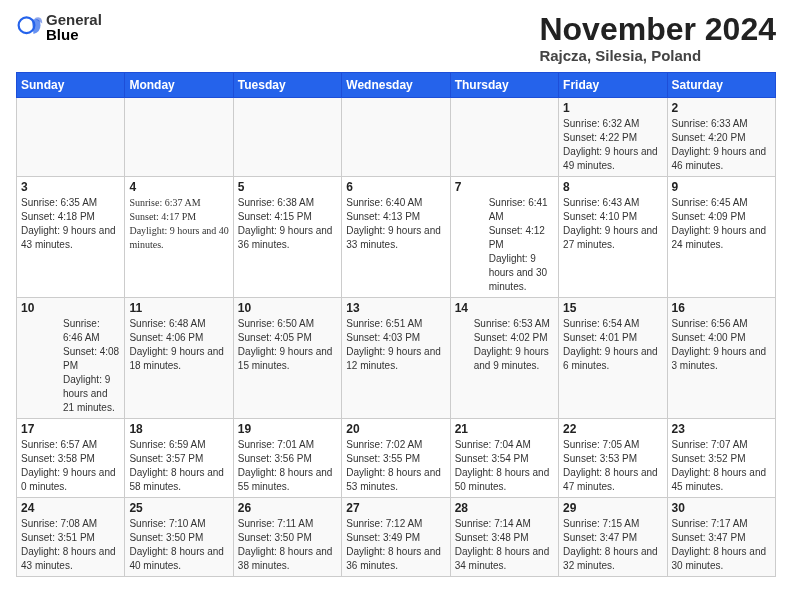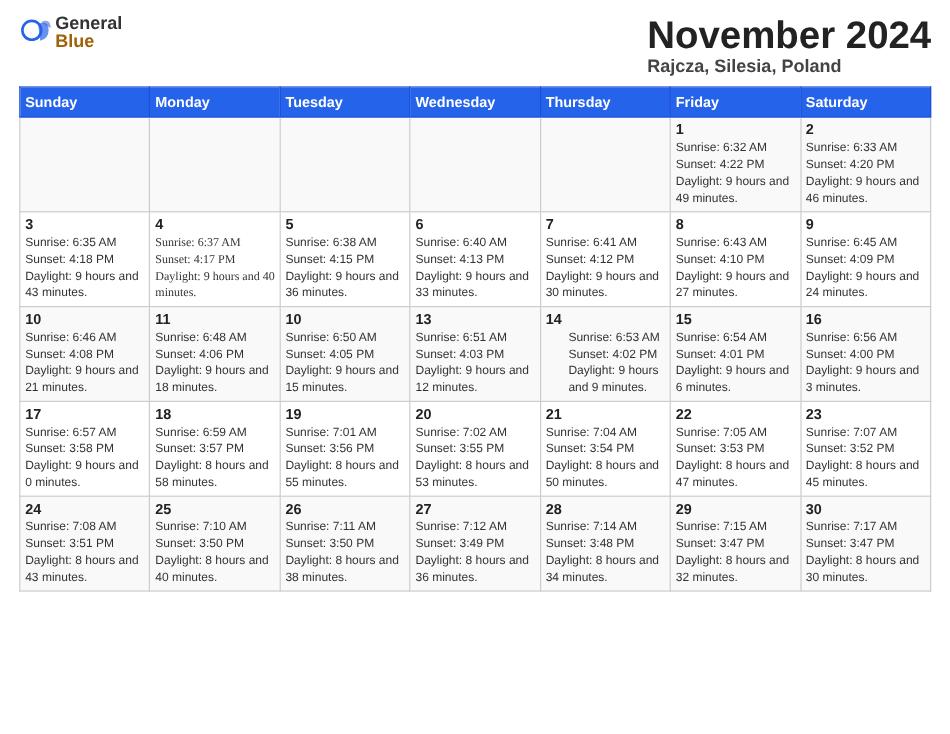--- a/index.html
+++ b/index.html
@@ -29,21 +29,21 @@
       gap: 2px;
     }
     .logo-text {
       display: flex;
       flex-direction: column;
       font-size: 18px;
       font-weight: bold;
       line-height: 1;
     }
     .logo-general { color: #333; font-size: 15px; }
-    .logo-blue { color: #a16207; font-size: 15px; }
+    .logo-blue { color: #000000; font-size: 15px; }
     .logo-icon {
       width: 28px;
       height: 28px;
     }
     .title-block {
       text-align: left;
     }
     .title-block h1 {
       font-size: 32px;
       font-weight: bold;
@@ -174,41 +174,41 @@
 Daylight: 9 hours and 36 minutes.</div>
           </td>
           <td>
             <span class="day-num">6</span>
             <div class="day-info" style="white-space: pre-line;">Sunrise: 6:40 AM
 Sunset: 4:13 PM
 Daylight: 9 hours and 33 minutes.</div>
           </td>
           <td>
             <span class="day-num">7</span>
-            <div class="day-info" style="white-space: pre-line;">Sunrise: 6:41 AM
+            <div class="day-info" style="white-space: pre-line; margin-left: 34px;">Sunrise: 6:41 AM
 Sunset: 4:12 PM
 Daylight: 9 hours and 30 minutes.</div>
           </td>
           <td>
             <span class="day-num">8</span>
             <div class="day-info" style="white-space: pre-line;">Sunrise: 6:43 AM
 Sunset: 4:10 PM
 Daylight: 9 hours and 27 minutes.</div>
           </td>
           <td>
             <span class="day-num">9</span>
             <div class="day-info" style="white-space: pre-line;">Sunrise: 6:45 AM
 Sunset: 4:09 PM
 Daylight: 9 hours and 24 minutes.</div>
           </td>
         </tr>
         <tr>
           <td>
             <span class="day-num">10</span>
-            <div class="day-info" style="white-space: pre-line;">Sunrise: 6:46 AM
+            <div class="day-info" style="white-space: pre-line; margin-left: 42px;">Sunrise: 6:46 AM
 Sunset: 4:08 PM
 Daylight: 9 hours and 21 minutes.</div>
           </td>
           <td>
             <span class="day-num">11</span>
             <div class="day-info" style="white-space: pre-line;">Sunrise: 6:48 AM
 Sunset: 4:06 PM
 Daylight: 9 hours and 18 minutes.</div>
           </td>
           <td>

